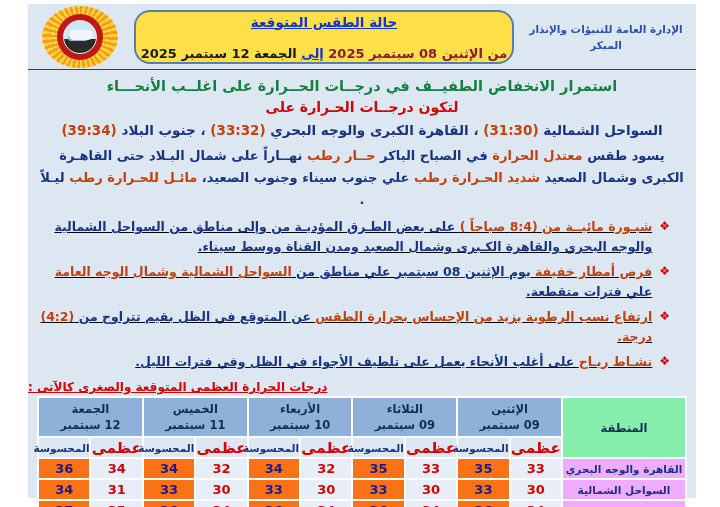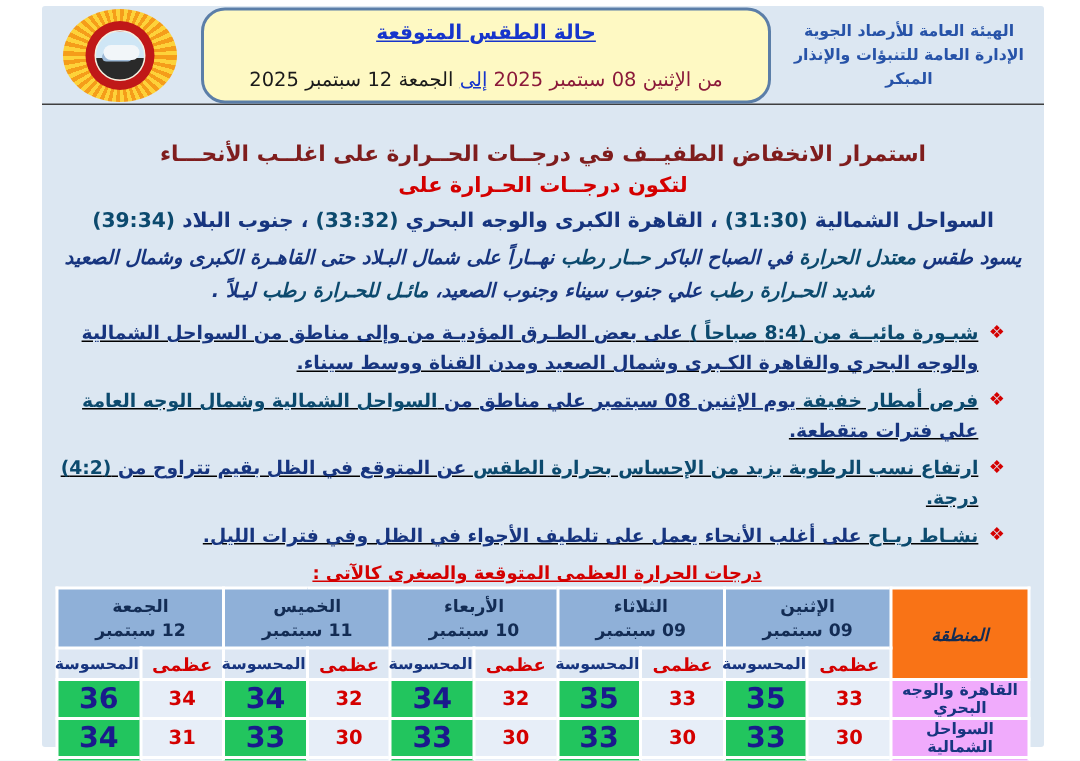--- a/index.html
+++ b/index.html
@@ -7,86 +7,85 @@
               font-family:"DejaVu Sans", sans-serif; }
   .page { position:relative; width:720px; height:507px; background:#fff; }
   .doc { position:absolute; left:28px; top:4px; width:668px; height:494px;
          background:#dce7f2; border-radius:2px; }
 
   
   .hdr { display:flex; direction:rtl; align-items:center; height:66px;
          padding:3px 6px 2px 6px; border-bottom:1.6px solid #3f3f3f; }
   .org { width:168px; text-align:center; color:#2753a8; font-weight:bold;
          font-size:10.5px; line-height:1.55; }
-  .title-box { flex:1; margin:0 8px; height:64px; border:2px solid #5b7ea8;
-         border-radius:16px; background:#fef9c3; display:flex; flex-direction:column;
+  .title-box { flex:1; margin:0 8px; height:54px; border:2px solid #5b7ea8;
+         border-radius:16px; background:#fde047; display:flex; flex-direction:column;
          justify-content:center; align-items:center; }
   .title-line { color:#1635cc; font-weight:bold; font-size:13.5px;
          text-decoration:underline; }
-  .date-line { font-weight:normal; font-size:13px; margin-top:16px; }
+  .date-line { font-weight:bold; font-size:13px; margin-top:16px; }
 
   
   .logo-wrap { width:92px; display:flex; justify-content:center; align-items:center; }
   .sun { width:76px; height:62px; border-radius:50%;
          background:repeating-conic-gradient(#f59d1a 0deg 5deg, #fdd23a 5deg 10deg);
          display:flex; justify-content:center; align-items:center; }
   .ring { width:46px; height:46px; border-radius:50%; background:#c01818;
           display:flex; justify-content:center; align-items:center; }
   .core { width:34px; height:34px; border-radius:50%; overflow:hidden;
           background:linear-gradient(180deg,#cfe6f5 0 55%,#2a2a2a 55% 100%);
           position:relative; border:1.5px solid #f5f0e0; }
   .cloud { position:absolute; top:9px; left:5px; width:24px; height:10px;
            border-radius:8px; background:#f2f6f9; box-shadow:-3px 3px 0 -2px #9db9d6; }
 
   
   .bodytxt { padding:6px 12px 0 12px; }
   .center { text-align:center; }
-  .headline { color:#7f1d1d; font-weight:bold; font-size:14.5px; margin-top:19px; }
+  .headline { color:#15803d; font-weight:bold; font-size:14.5px; margin-top:2px; }
   .subheadline { color:#d40000; font-weight:bold; font-size:14px; margin-top:5px; }
   .temps { font-weight:bold; font-size:13.5px; margin-top:7px; }
   .para { font-weight:bold; font-size:13px; line-height:1.7; margin-top:7px;
-          text-align:center;font-style:italic; }
+          text-align:center; }
   .bullets { margin-top:6px; }
   .bullet { display:flex; direction:rtl; font-weight:bold; font-size:12.5px;
             line-height:1.6; margin:5px 0; padding-right:14px; }
   .bullet .mark { color:#d40000; margin-left:7px; font-size:12px; flex:0 0 auto; }
   .bullet .btxt { flex:1;text-decoration:underline; }
 
   .seg-b  { color:#17357f; }
-  .seg-r  { color:#0c4a6e; }
+  .seg-r  { color:#c2410c; }
   .seg-bu { color:#17357f; text-decoration:underline; }
   .seg-m  { color:#8b1a3a; }
   .seg-k  { color:#1a1a1a; }
   .seg-blu{ color:#1635cc; text-decoration:underline; }
 
   
-  .tbl-title { color:#d40000; font-weight:bold; font-size:12px; text-align:center;
+  .tbl-title { color:#d40000; font-weight:bold; font-size:12px; text-align:left;
                text-decoration:underline; padding:3px 8px 2px 0; }
   table.temp { direction:rtl; border-collapse:collapse; margin:0 auto;
                width:650px; table-layout:fixed; }
   table.temp th, table.temp td { border:2px solid #ffffff; text-align:center;
                vertical-align:middle; }
-  th.region-h { background:#f97316; color:#132c54; font-size:11.5px; width:92px;font-style:italic; }
+  th.region-h { background:#86efac; color:#132c54; font-size:11.5px; width:124px; }
   th.day-h { background:#8fb0d8; color:#132c54; font-size:11.5px; line-height:1.45;
              height:40px; font-weight:bold;margin-left:32px; }
-  th.sub-max  { background:#dde7f3; color:#d40000; font-size:12px; height:21px; }
+  th.sub-max  { background:#dde7f3; color:#d40000; font-size:15px; height:21px; }
   th.sub-felt { background:#dde7f3; color:#17357f; font-size:10.5px; height:18px; }
   th.region-c { background:#f0abfc; color:#17357f; font-size:10.5px; height:21px; }
   td.v-max  { background:#e7eef8; color:#d40000; font-size:13px; font-weight:bold; }
-  td.v-felt { background:#22c55e; color:#1a1a8c; font-size:19px; font-weight:bold; }
+  td.v-felt { background:#f97316; color:#1a1a8c; font-size:13px; font-weight:bold; }
 </style>
 </head>
 <body>
 
 <div class="page">
   <div class="doc">
 
     <div class="hdr">
       <div class="org">
-        <div>الهيئة العامة للأرصاد الجوية</div>
         <div>الإدارة العامة للتنبؤات والإنذار المبكر</div>
       </div>
       <div class="title-box">
         <div class="title-line">حالة الطقس المتوقعة</div>
         <div class="date-line"><span class="seg-m">من الإثنين 08 سبتمبر 2025 </span><span class="seg-blu">إلى</span><span class="seg-k"> الجمعة 12 سبتمبر 2025</span></div>
       </div>
       <div class="logo-wrap">
         <div class="sun">
           <div class="ring">
             <div class="core">

